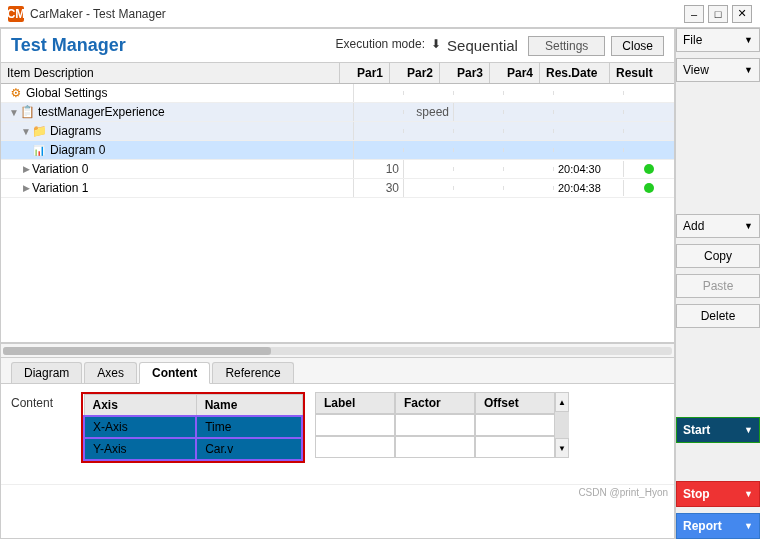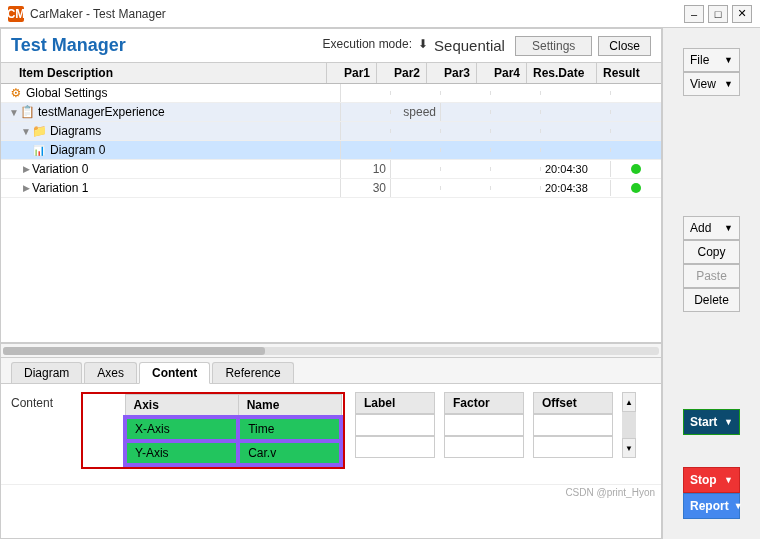--- a/index.html
+++ b/index.html
@@ -77,21 +77,21 @@
 
     
     .tree-header {
       display: flex;
       background: #f0f0f0;
       border-bottom: 1px solid #bbb;
       position: sticky;
       top: 0;
       z-index: 1;
     }
-    .tree-header .col-item { flex: 1; min-width: 160px; padding: 3px 18px; border-right: 1px solid #ccc; font-weight: 700; }
+    .tree-header .col-item { flex: 1; min-width: 160px; padding: 3px 6px; border-right: 1px solid #ccc; font-weight: 400; }
     .tree-header .col-par { width: 50px; padding: 3px 6px; border-right: 1px solid #ccc; font-weight: 600; text-align: right; }
     .tree-header .col-res-date { width: 70px; padding: 3px 6px; border-right: 1px solid #ccc; font-weight: 600; }
     .tree-header .col-result { width: 50px; padding: 3px 6px; font-weight: 600; }
 
     
     .tree-row {
       display: flex;
       align-items: center;
       border-bottom: 1px solid #eee;
       cursor: pointer;
@@ -159,54 +159,53 @@
     }
 
     
     .content-table-wrapper {
       border: 2px solid #cc0000;
       display: inline-block;
     }
     .content-table {
       border-collapse: collapse;
       min-width: 220px;
-      margin-left: 40px;
     }
     .content-table th {
       background: #e8e8e8; padding: 3px 8px; border: 1px solid #ccc;
       text-align: left; font-weight: 600;
     }
     .content-table td {
-      padding: 3px 8px; border: 4px solid #8b5cf6; background: #22c55e;
+      padding: 3px 8px; border: 2px solid #8b5cf6; background: #0369a1;
     }
 
     
     .content-extra {
-      display: flex; gap: 9px;
+      display: flex; gap: 0;
     }
     .extra-col {
       display: flex; flex-direction: column;
     }
     .extra-header {
       padding: 3px 8px; background: #e8e8e8; border: 1px solid #ccc;
       font-weight: 600; min-width: 80px;
     }
     .extra-cell {
       padding: 3px 8px; border: 1px solid #ccc; min-width: 80px; background: #fff; height: 22px;
     }
 
     
     .right-sidebar {
-      width: 98px;
+      width: 85px;
       background: #f0f0f0;
       border-left: 1px solid #ccc;
       display: flex;
       flex-direction: column;
-      padding: 20px;
-      gap: 0;
+      padding: 0;
+      gap: 6px;
     }
 
     .sidebar-btn {
       width: 100%; padding: 4px 6px; border: 1px solid #bbb; background: #f5f5f5;
       cursor: pointer; text-align: center; font-size: 12px;
       display: flex; align-items: center; justify-content: center; gap: 3px;
     }
     .sidebar-btn.with-arrow { justify-content: space-between; }
 
     .sidebar-spacer { flex: 1; }

